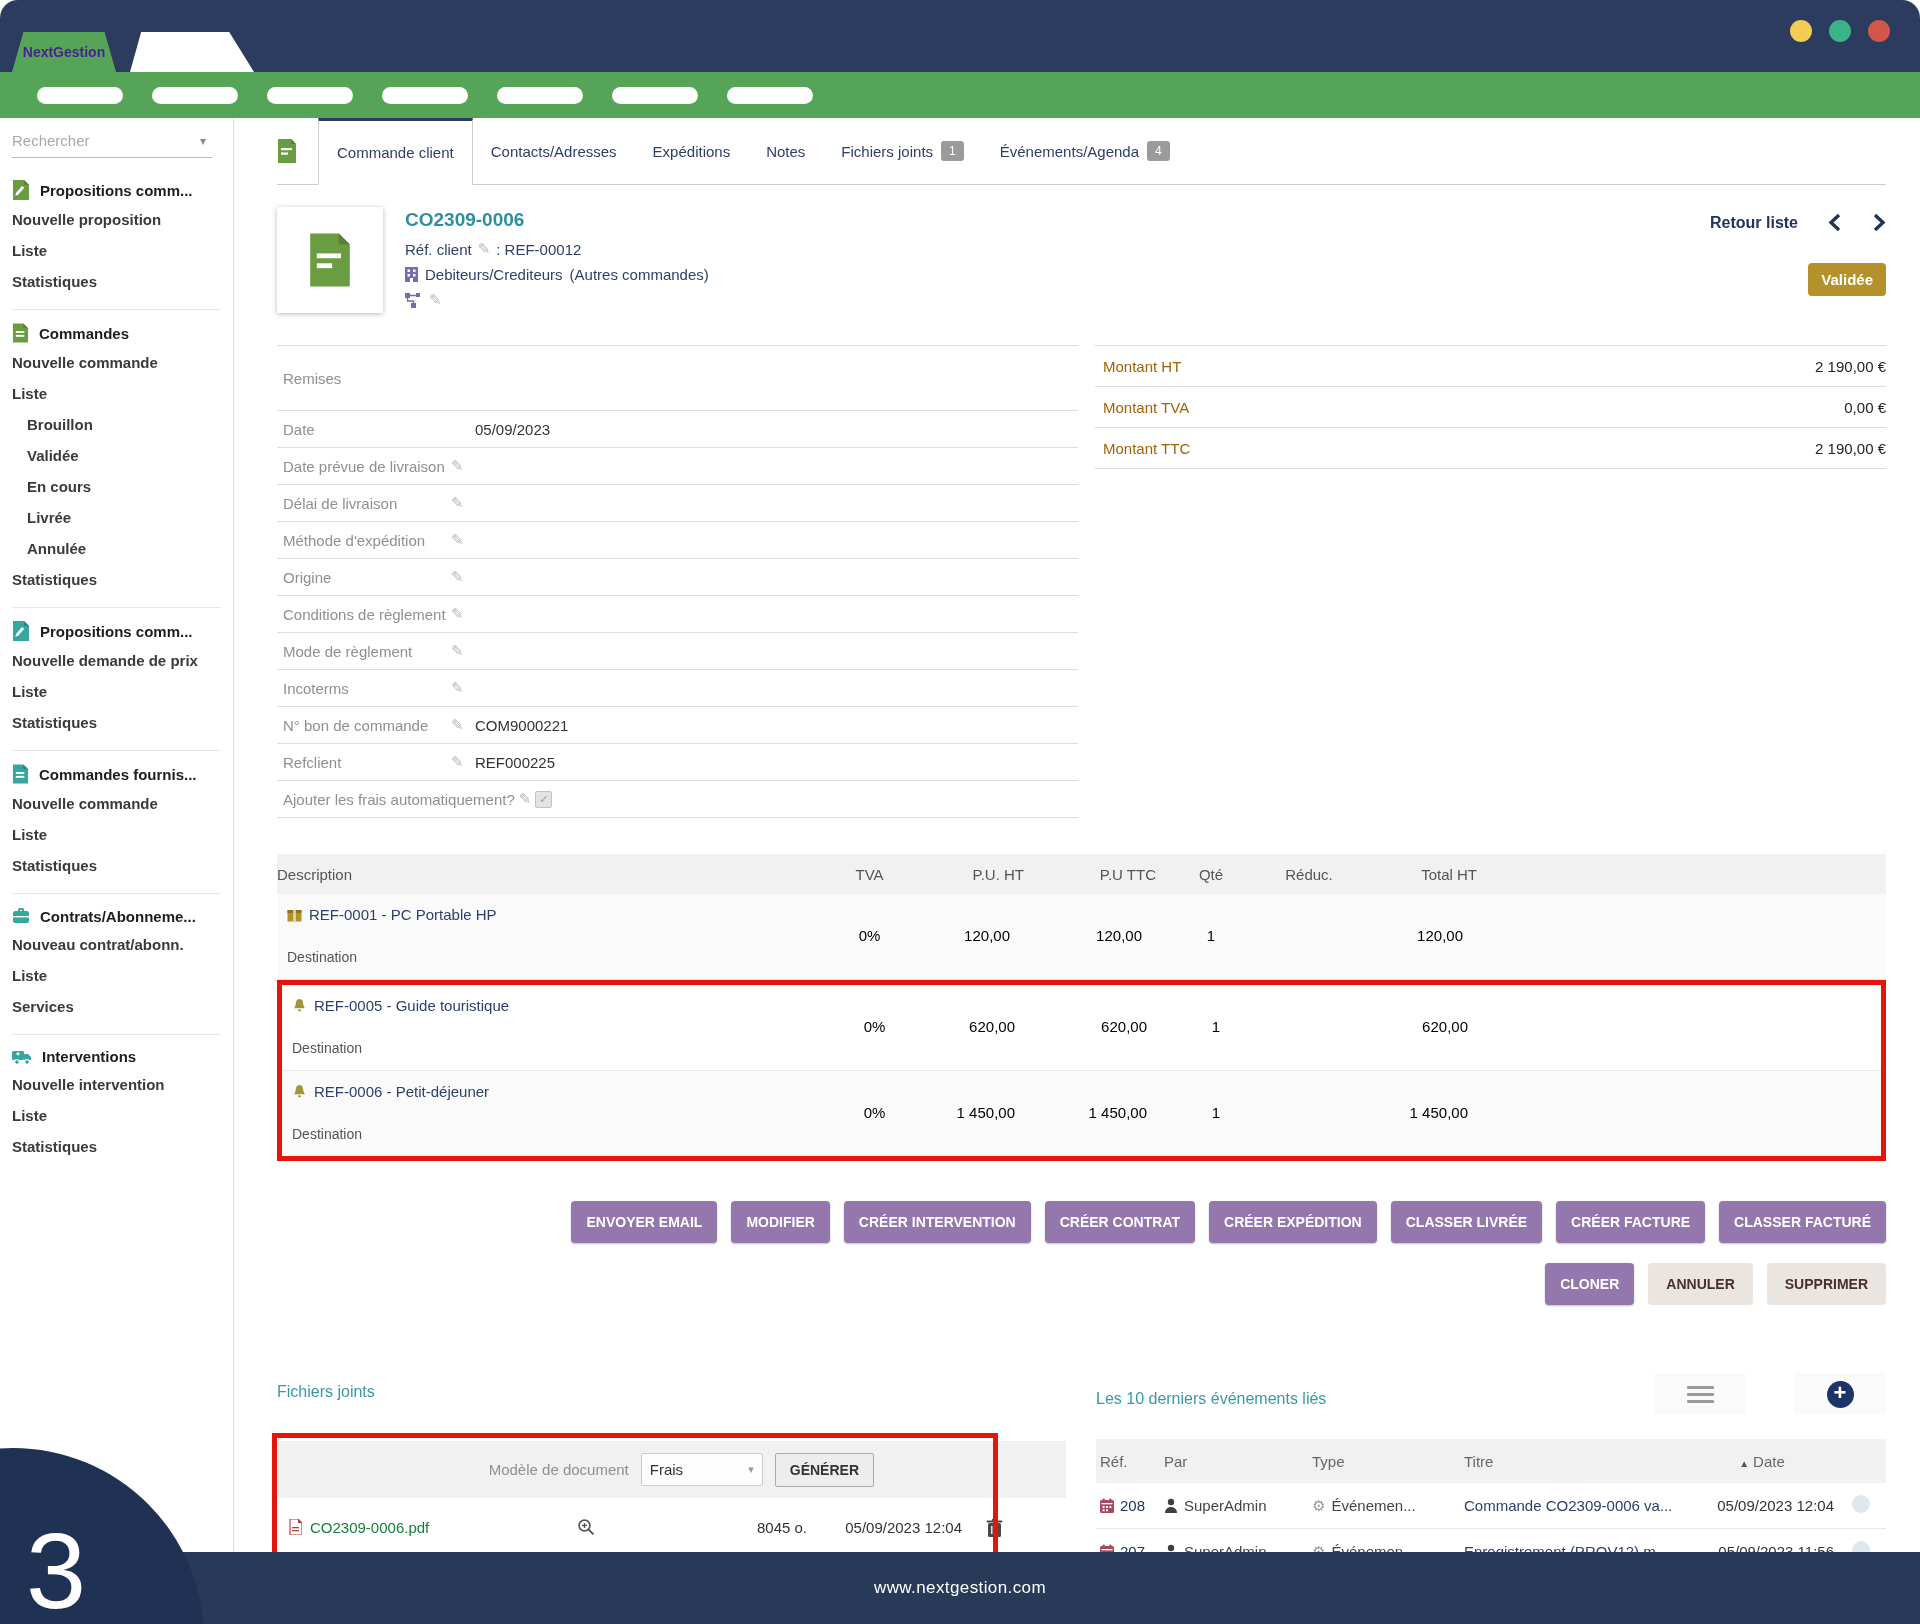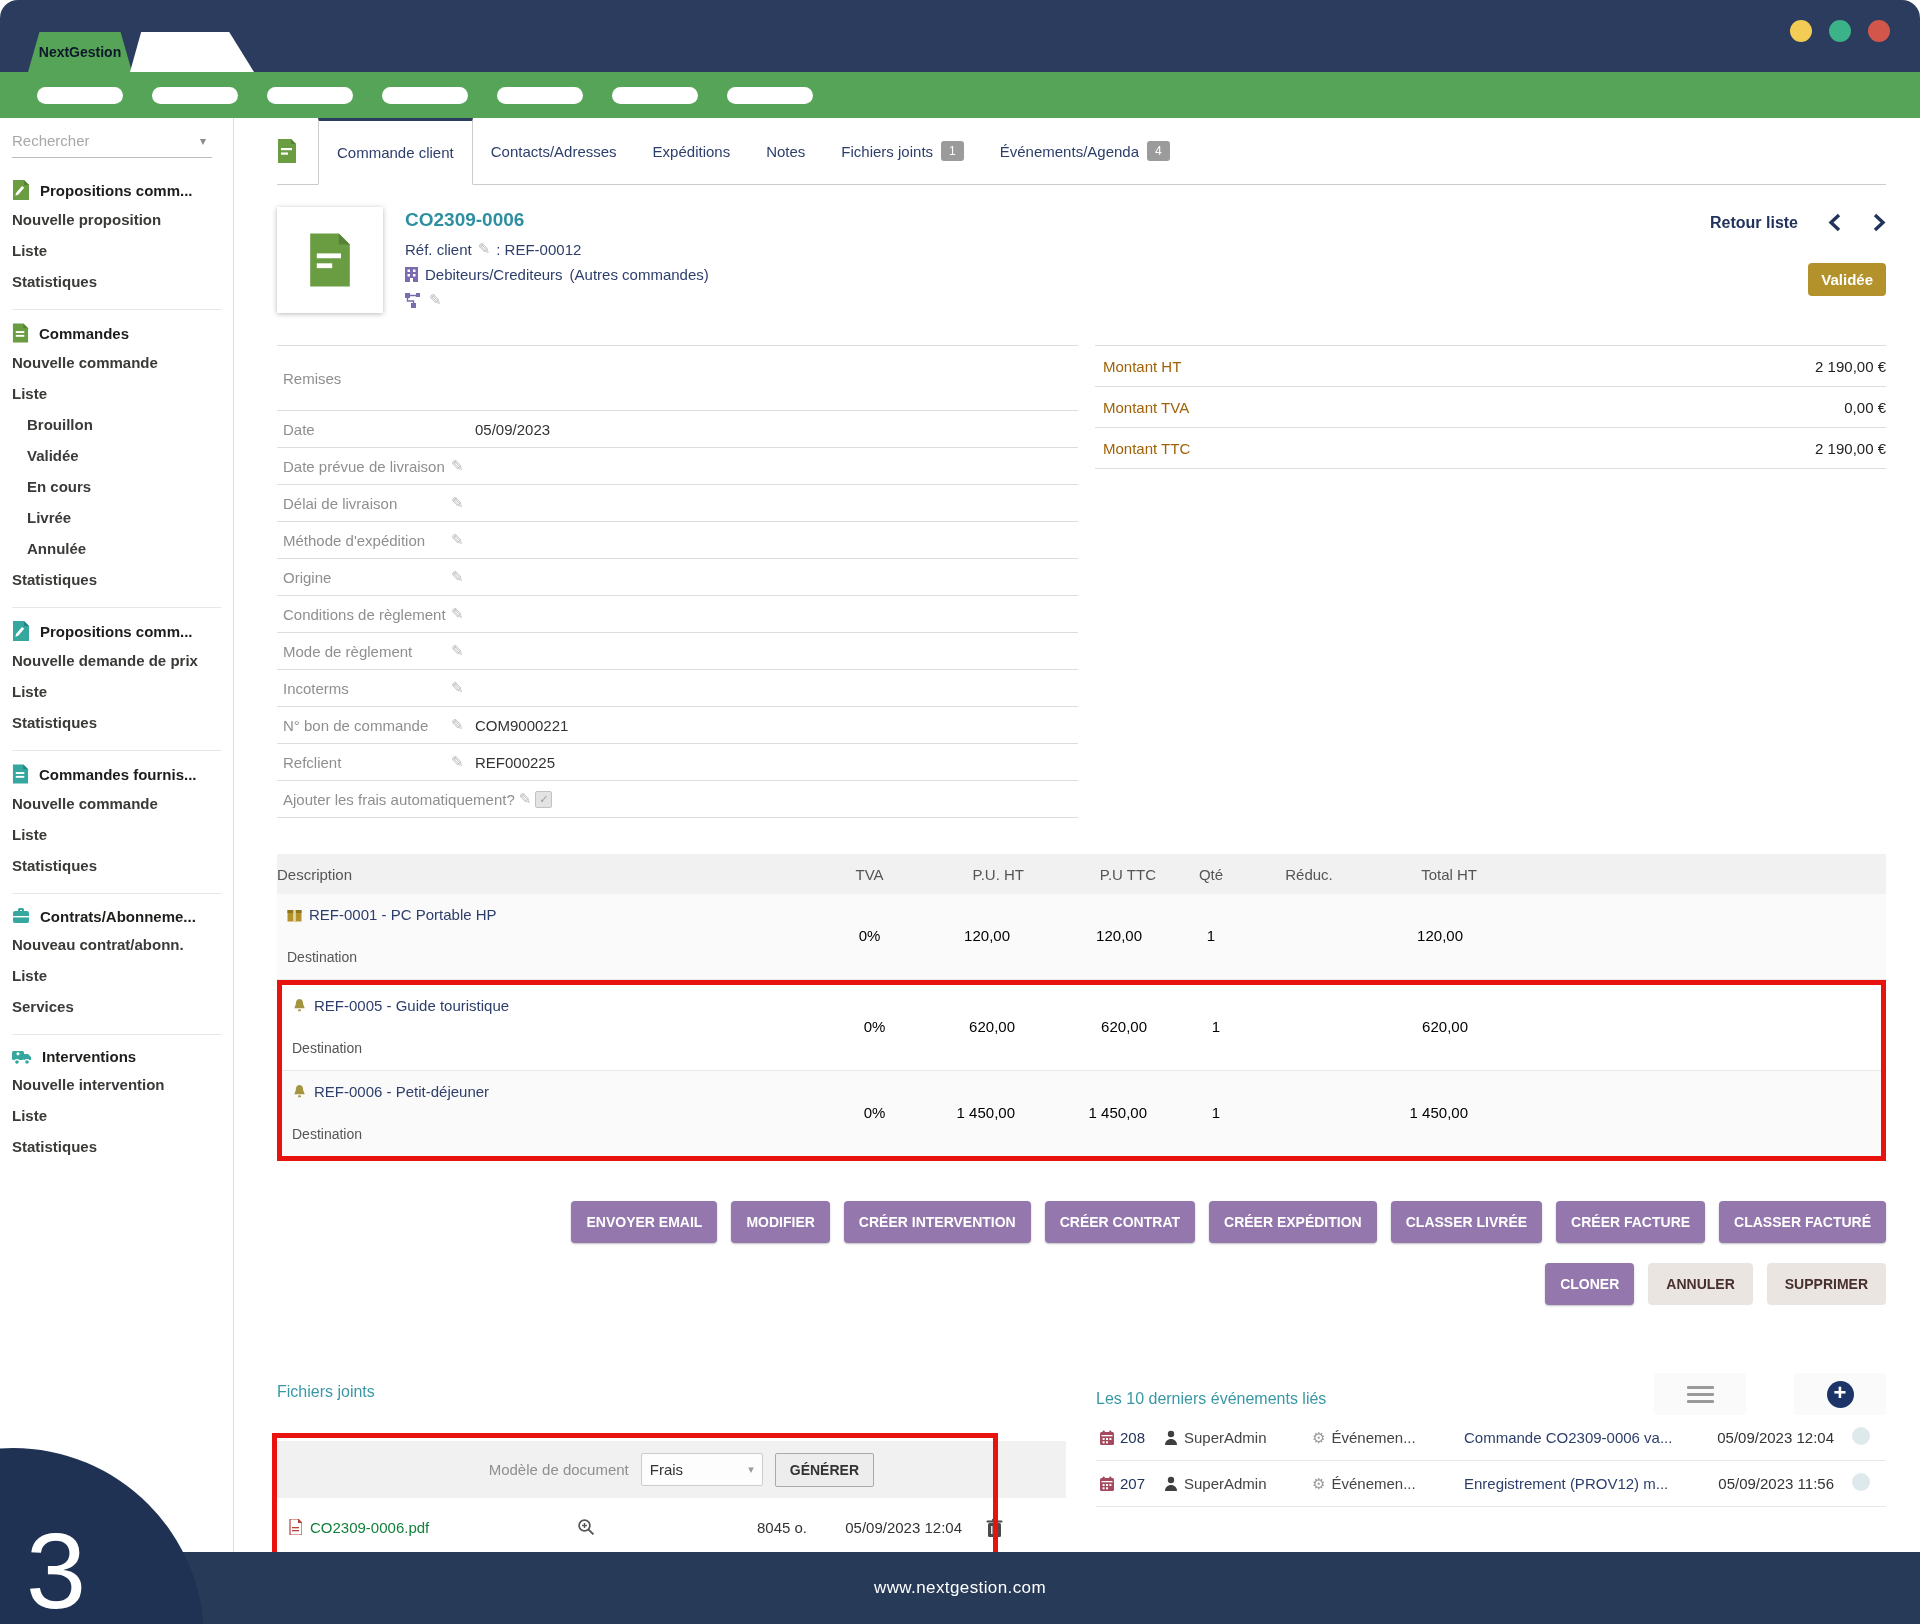--- a/index.html
+++ b/index.html
@@ -3,21 +3,21 @@
 <meta charset="utf-8">
 <style>
   html,body{margin:0;padding:0;width:1920px;height:1624px;overflow:hidden;background:#fff;
     font-family:"Liberation Sans",sans-serif;}
   .page{position:relative;width:1920px;height:1624px;}
 
   
   .top-bar{position:absolute;top:0;left:0;width:1920px;height:118px;background:#2b3c5e;border-radius:18px 18px 0 0;}
   .green-strip{position:absolute;bottom:0;left:0;width:100%;height:46px;background:#55a457;display:flex;align-items:center;gap:29px;padding-left:37px;box-sizing:border-box;}
   .pill{width:86px;height:17px;background:#fff;border-radius:9px;flex:0 0 auto;}
-  .brand-tab{position:absolute;bottom:46px;left:28px;width:104px;height:40px;background:#55a457;color:#0f172a;
+  .brand-tab{position:absolute;bottom:46px;left:12px;width:104px;height:40px;background:#55a457;color:#4c1d95;
     font-weight:bold;font-size:14px;display:flex;align-items:center;justify-content:center;
     clip-path:polygon(11% 0,89% 0,100% 100%,0 100%);}
   .blank-tab{position:absolute;bottom:46px;left:130px;width:124px;height:40px;background:#fff;
     clip-path:polygon(9% 0,80% 0,100% 100%,0 100%);}
   .win-dots{position:absolute;top:20px;right:30px;display:flex;gap:17px;}
   .dot{width:22px;height:22px;border-radius:50%;}
   .dot-y{background:#f2cc55;} .dot-g{background:#3bb287;} .dot-r{background:#d2564a;}
 
   
   .sidebar{position:absolute;top:118px;left:0;width:234px;bottom:72px;background:#fff;border-right:1px solid #ddd;box-sizing:border-box;padding:14px 0 0 12px;}
@@ -625,20 +625,28 @@
               <div class="burger">
                   <div></div>
                   <div></div>
                   <div></div>
                 </div>
             </div>
             <div class="icon-btn plus-btn">
               <div class="plus-circle">+</div>
             </div>
           </div>
+          <div class="egrid ehead">
+            <div>Réf.</div>
+            <div>Par</div>
+            <div>Type</div>
+            <div>Titre</div>
+            <div class="e-date-h"><span class="sort-tri">▲</span><span>Date</span></div>
+            <div></div>
+          </div>
           <div>
 
               <div class="egrid erow">
                 <div class="ecell e-ref">
                   <span>
                     <svg width="14" height="15" viewBox="0 0 14 15">
                       <rect x="0" y="2" width="14" height="13" rx="1.5" fill="#a54a5e"></rect>
                       <rect x="2.6" y="0.4" width="2.2" height="3.4" rx="1" fill="#a54a5e"></rect>
                       <rect x="9.2" y="0.4" width="2.2" height="3.4" rx="1" fill="#a54a5e"></rect>
                       <rect x="1.5" y="5" width="11" height="1.3" fill="#fff"></rect>

